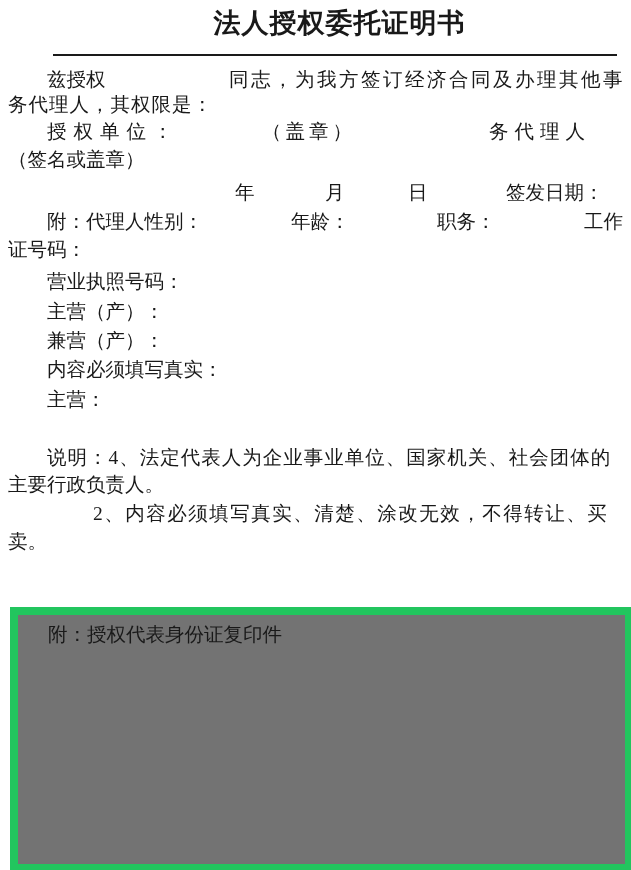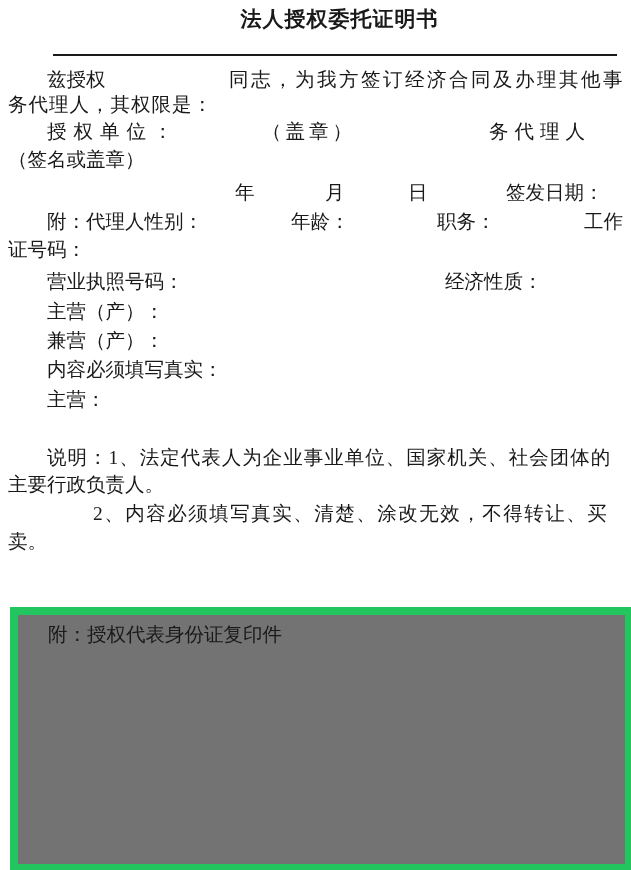--- a/index.html
+++ b/index.html
@@ -9,21 +9,21 @@
     background:#ffffff;
     color:#191919;
     font-family:"Liberation Serif","DejaVu Serif",serif;
     overflow:hidden;
   }
   .title{
     position:absolute;top:5px;left:0;right:0;
     margin:0;
     text-align:center;
     text-indent:48px;
-    font-size:21px;
+    font-size:27px;
     font-weight:bold;
     letter-spacing:1px;
   }
   .rule{
     position:absolute;
     top:54px;left:53px;width:564px;height:0;
     border-top:2px solid #1a1a1a;
   }
   .line{
     position:absolute;
@@ -90,42 +90,41 @@
     <span style="left:437px">职务：</span>
     <span style="left:584px">工作</span>
   </div>
 
   <div class="line" style="top:238px">
     <span style="left:8px">证号码：</span>
   </div>
 
   <div class="line" style="top:270px">
     <span style="left:47px">营业执照号码：</span>
-    <span style="left:445px">经济性质：</span>
   </div>
 
   <div class="line" style="top:300px">
     <span style="left:47px">主营（产）：</span>
   </div>
 
   <div class="line" style="top:329px">
     <span style="left:47px">兼营（产）：</span>
   </div>
 
   <div class="line" style="top:358px">
     <span style="left:47px">内容必须填写真实：</span>
   </div>
 
   <div class="line" style="top:388px">
     <span style="left:47px">主营：</span>
   </div>
 
 
   <div class="line" style="top:446px">
-    <span style="left:47px;letter-spacing:1px">说明：1、法定代表人为企业事业单位、国家机关、社会团体的</span>
+    <span style="left:47px;letter-spacing:1px">说明：4、法定代表人为企业事业单位、国家机关、社会团体的</span>
   </div>
 
   <div class="line" style="top:473px">
     <span style="left:8px">主要行政负责人。</span>
   </div>
 
   <div class="line" style="top:502px">
     <span style="left:93px;letter-spacing:1.5px">2、内容必须填写真实、清楚、涂改无效，不得转让、买</span>
   </div>
 

